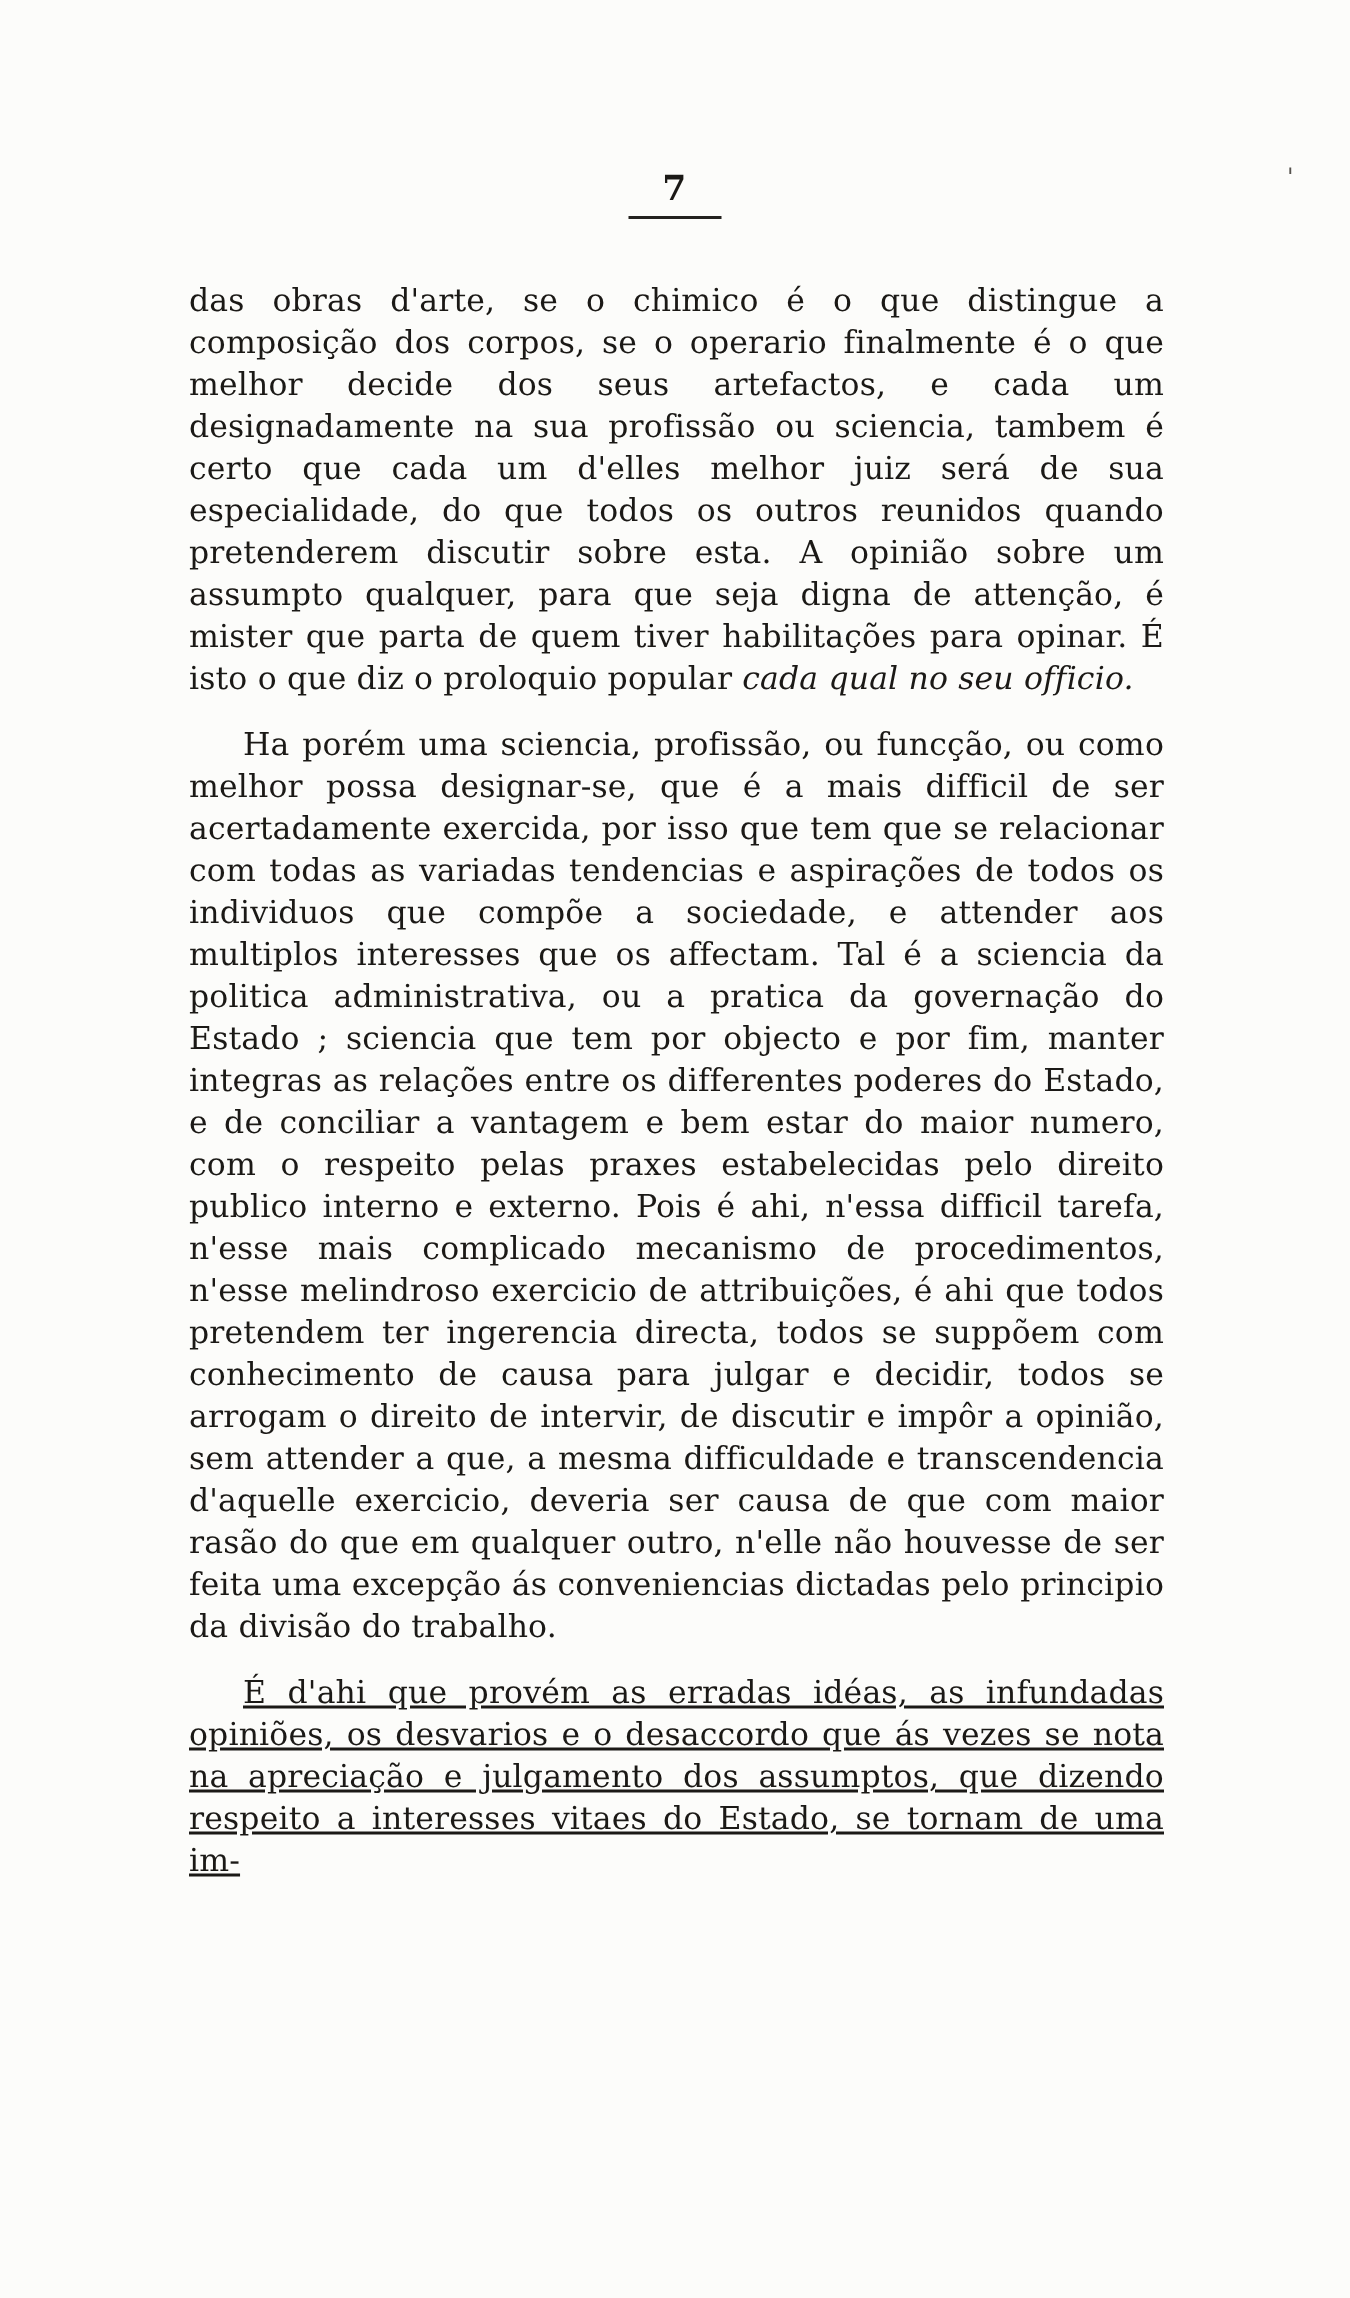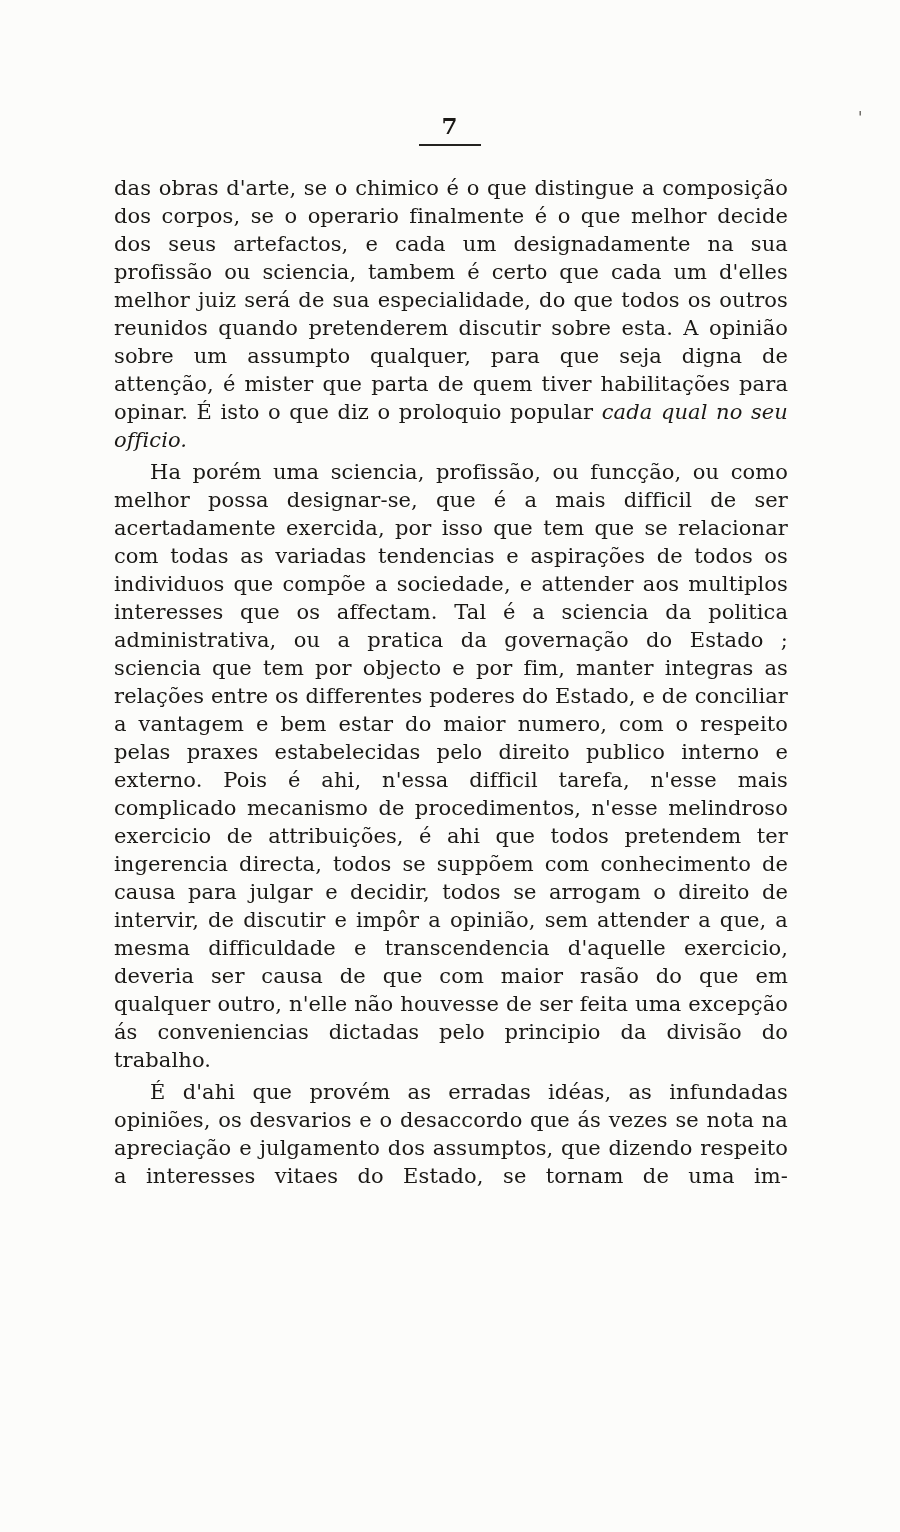--- a/index.html
+++ b/index.html
@@ -37,28 +37,29 @@
     position: absolute;
     top: 170px;
     left: 110px;
     width: 682px;
     font-size: 21px;
     line-height: 28px;
     text-align: justify;
     letter-spacing: 0.1px;
   }
   .para {
-    margin: 4px;
+    margin: 16px;
     padding: 0;
   }
   .para.indent {
     text-indent: 36px;
   }
   .para.last {
     text-align-last: justify;
+    text-decoration: underline;
   }
   .italic-phrase {
     font-style: italic;
   }
   .scan-artifact-top-right {
     position: absolute;
     top: 108px;
     left: 858px;
     font-size: 16px;
     color: #55524d;

